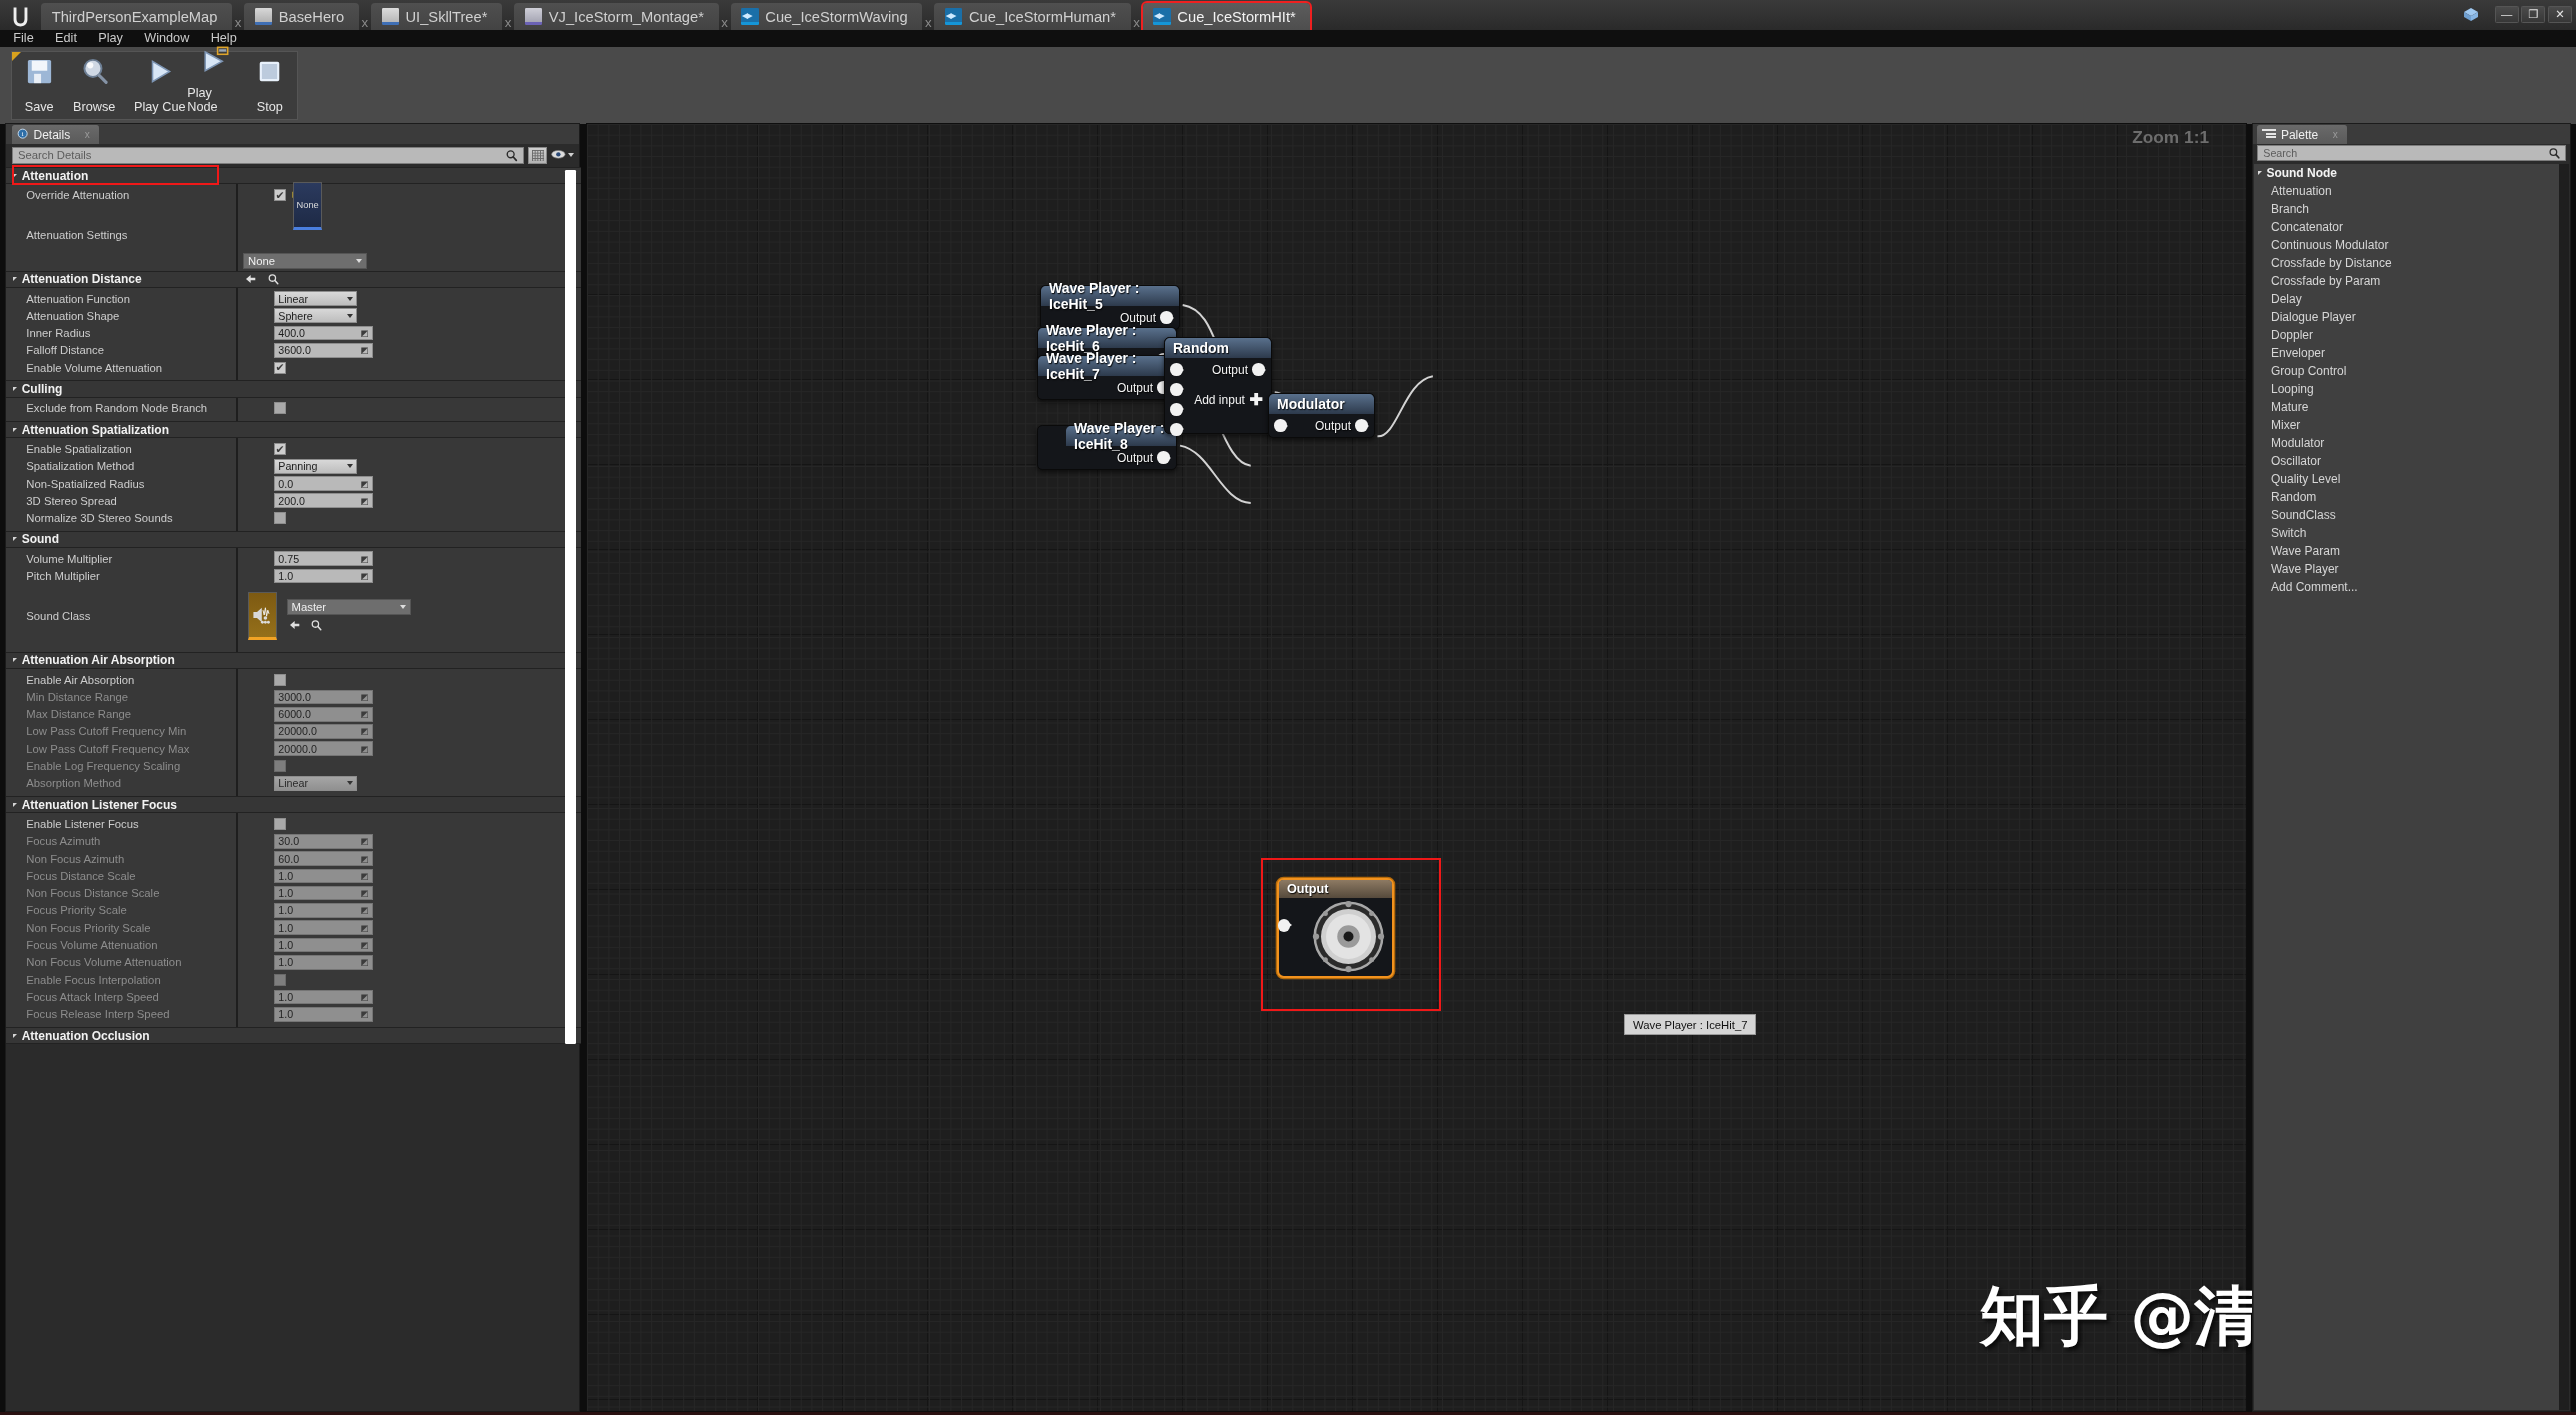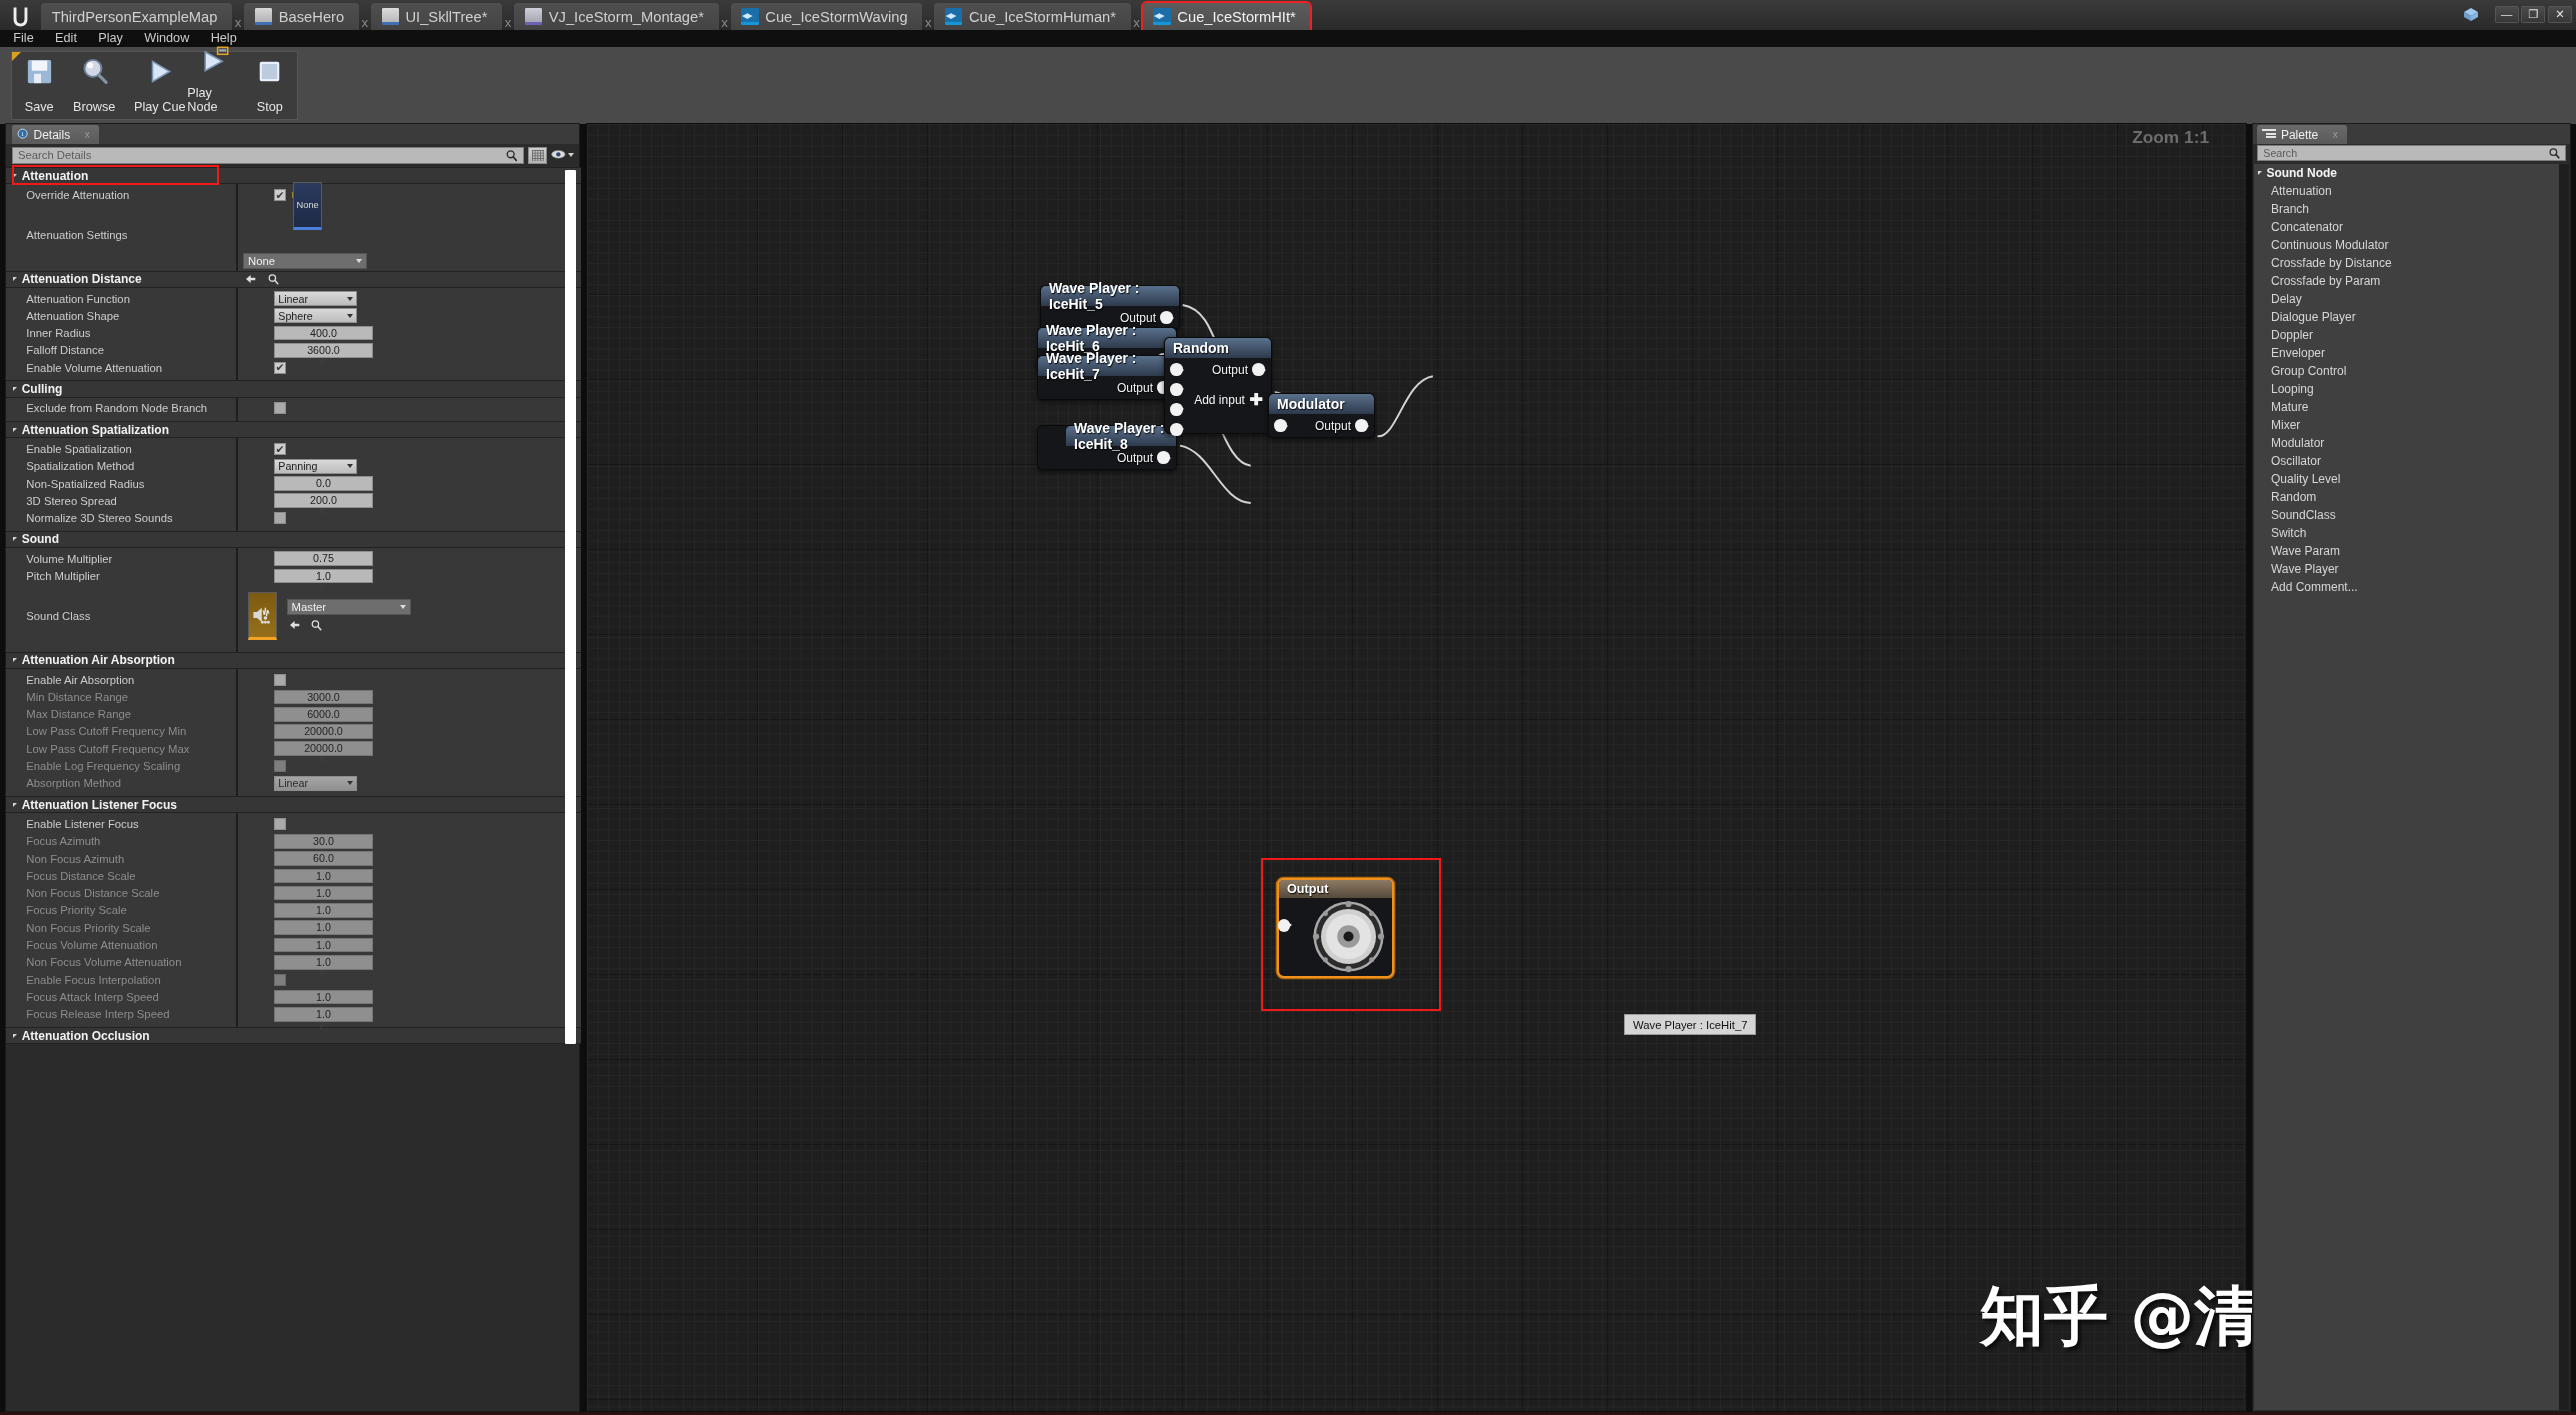--- a/index.html
+++ b/index.html
@@ -91,21 +91,21 @@
 
   .chk { width:12px; height:12px; background:#cdcdcd; border:0.7px solid #8d8d8d;
     display:flex; align-items:center; justify-content:center; }
   .chk.off { background:#a9a9a9; }
   .chk.dim { background:#7e7e7e; border-color:#6a6a6a;}
   .chk .tick { color:#555; font-size:10.7px; line-height:1; }
   .chk.on .tick{ color:#3c3c3c;}
 
   .num { width:99px; height:14.7px; background:#b9b9b9; border:0.7px solid #8d8d8d;
     display:flex; align-items:center; justify-content:space-between; padding:0 3.3px;
-    font-size:10.7px; color:#1d1d1d;flex-direction:column; }
+    font-size:10.7px; color:#1d1d1d; }
   .num.dim { background:#8f8f8f; color:#242424; border-color:#757575;}
   .num .sp { font-size:8.7px; color:#3c3c3c; }
 
   .combo { width:83px; height:14.7px; background:linear-gradient(#d8d8d8,#bdbdbd);
     border:0.7px solid #8d8d8d; display:flex; align-items:center; justify-content:space-between;
     padding:0 3.3px; font-size:10.7px; color:#1d1d1d; }
   .combo.dim { background:linear-gradient(#a5a5a5,#909090); color:#2a2a2a;}
   .combo .cv { width:0;height:0; border-top:4px solid #333; border-left:3.3px solid transparent; border-right:3.3px solid transparent;}
 
   .assetrow { height:63px; display:flex; align-items:center; position:relative;}

